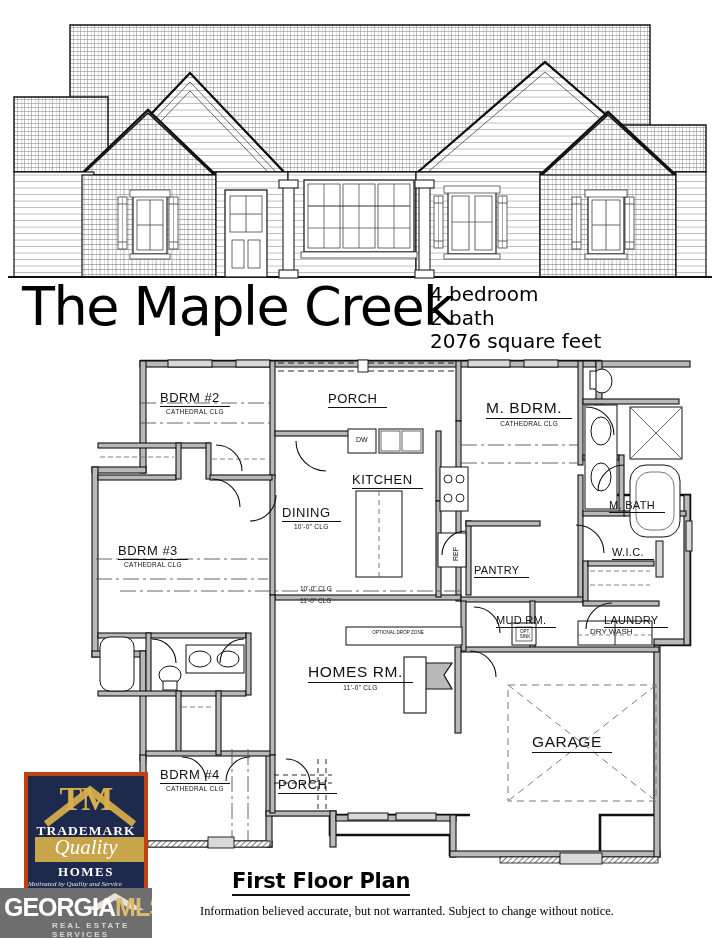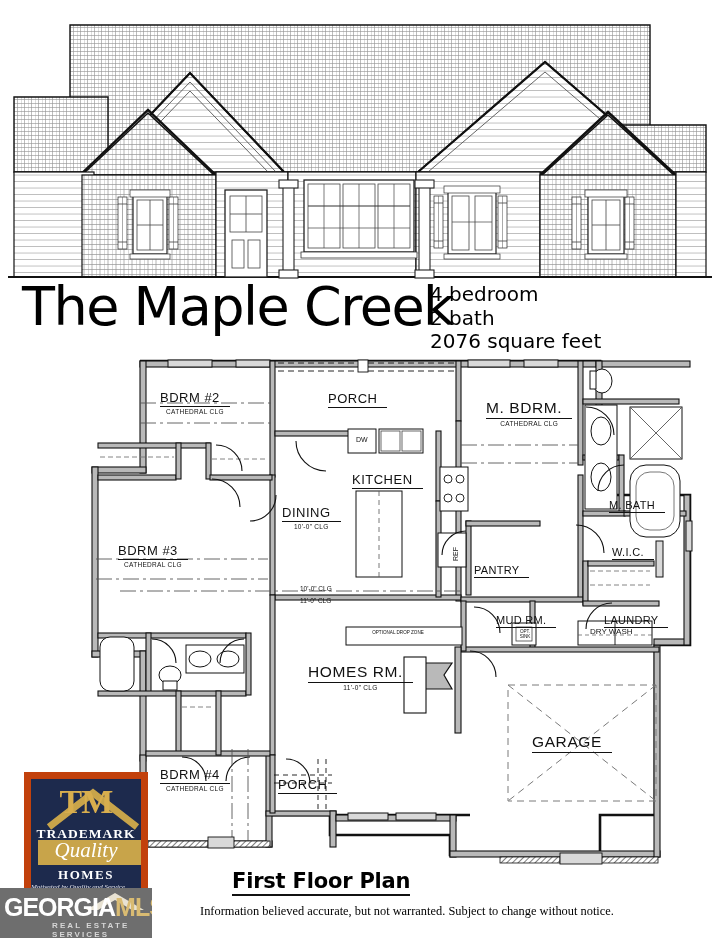--- a/index.html
+++ b/index.html
@@ -41,21 +41,21 @@
   #footer{position:absolute;left:0;top:862px;width:580px;height:76px;}
   #floor-plan-caption{position:absolute;left:232px;top:7px;font-size:21px;
     font-weight:bold;letter-spacing:-.2px;white-space:nowrap;
     border-bottom:2.5px solid #111;padding-bottom:1px;
     font-family:"DejaVu Sans","Liberation Sans",sans-serif;}
   #disclaimer{position:absolute;left:200px;top:42px;font-size:12.4px;
     white-space:nowrap;font-family:"Liberation Serif","DejaVu Serif",serif;}
 
   
   #builder-logo{position:absolute;left:24px;top:772px;width:124px;height:128px;
-    background:#1d2a4d;border:7px solid #c2410c;box-sizing:border-box;overflow:hidden;}
+    background:#1d2a4d;border:4px solid #c2410c;box-sizing:border-box;overflow:hidden;}
   .lg-tm{position:absolute;left:0;top:6px;width:100%;text-align:center;
     color:#d8ae4e;font-size:34px;font-weight:bold;letter-spacing:-1px;
     font-family:"Liberation Serif","DejaVu Serif",serif;line-height:34px;}
   .lg-trademark{position:absolute;left:0;top:47px;width:100%;text-align:center;
     color:#ffffff;font-size:13.5px;letter-spacing:1px;font-weight:bold;
     font-family:"Liberation Serif","DejaVu Serif",serif;}
   .lg-qualband{position:absolute;left:7px;top:61px;width:110px;height:25px;
     background:#c8a44a;}
   .lg-quality{position:absolute;left:0;top:59px;width:100%;text-align:center;
     color:#ffffff;font-size:21px;font-style:italic;

